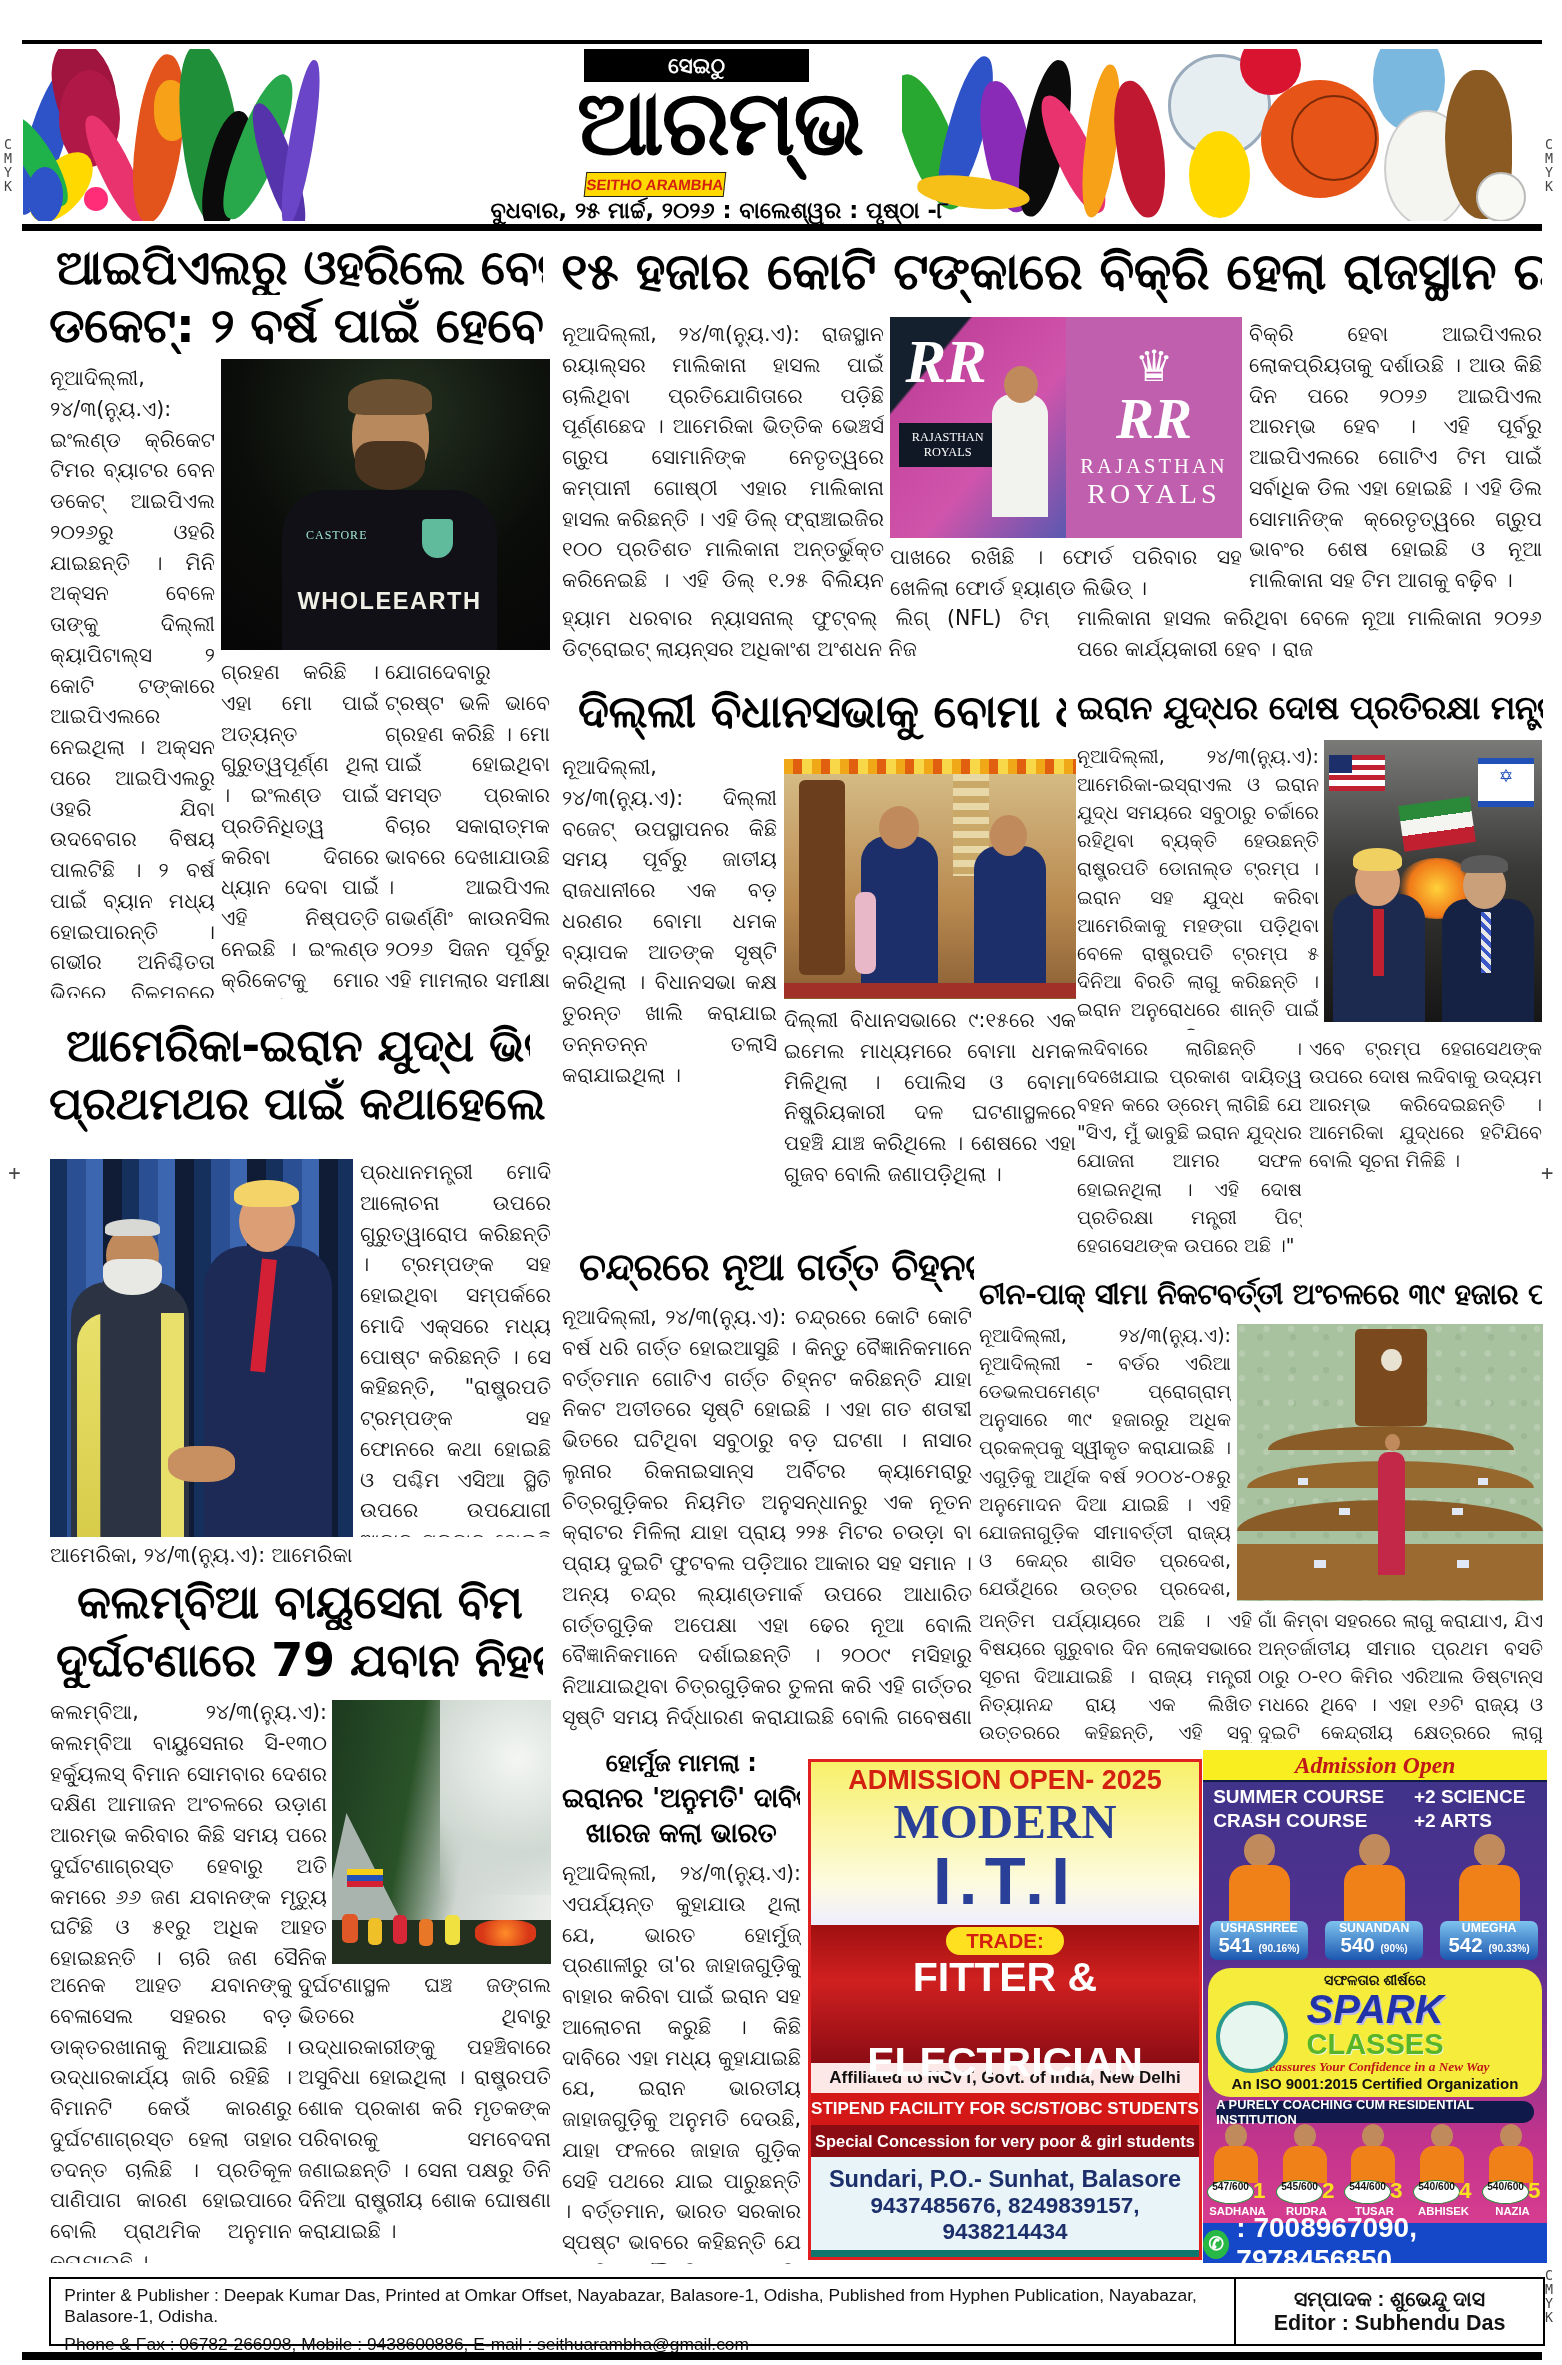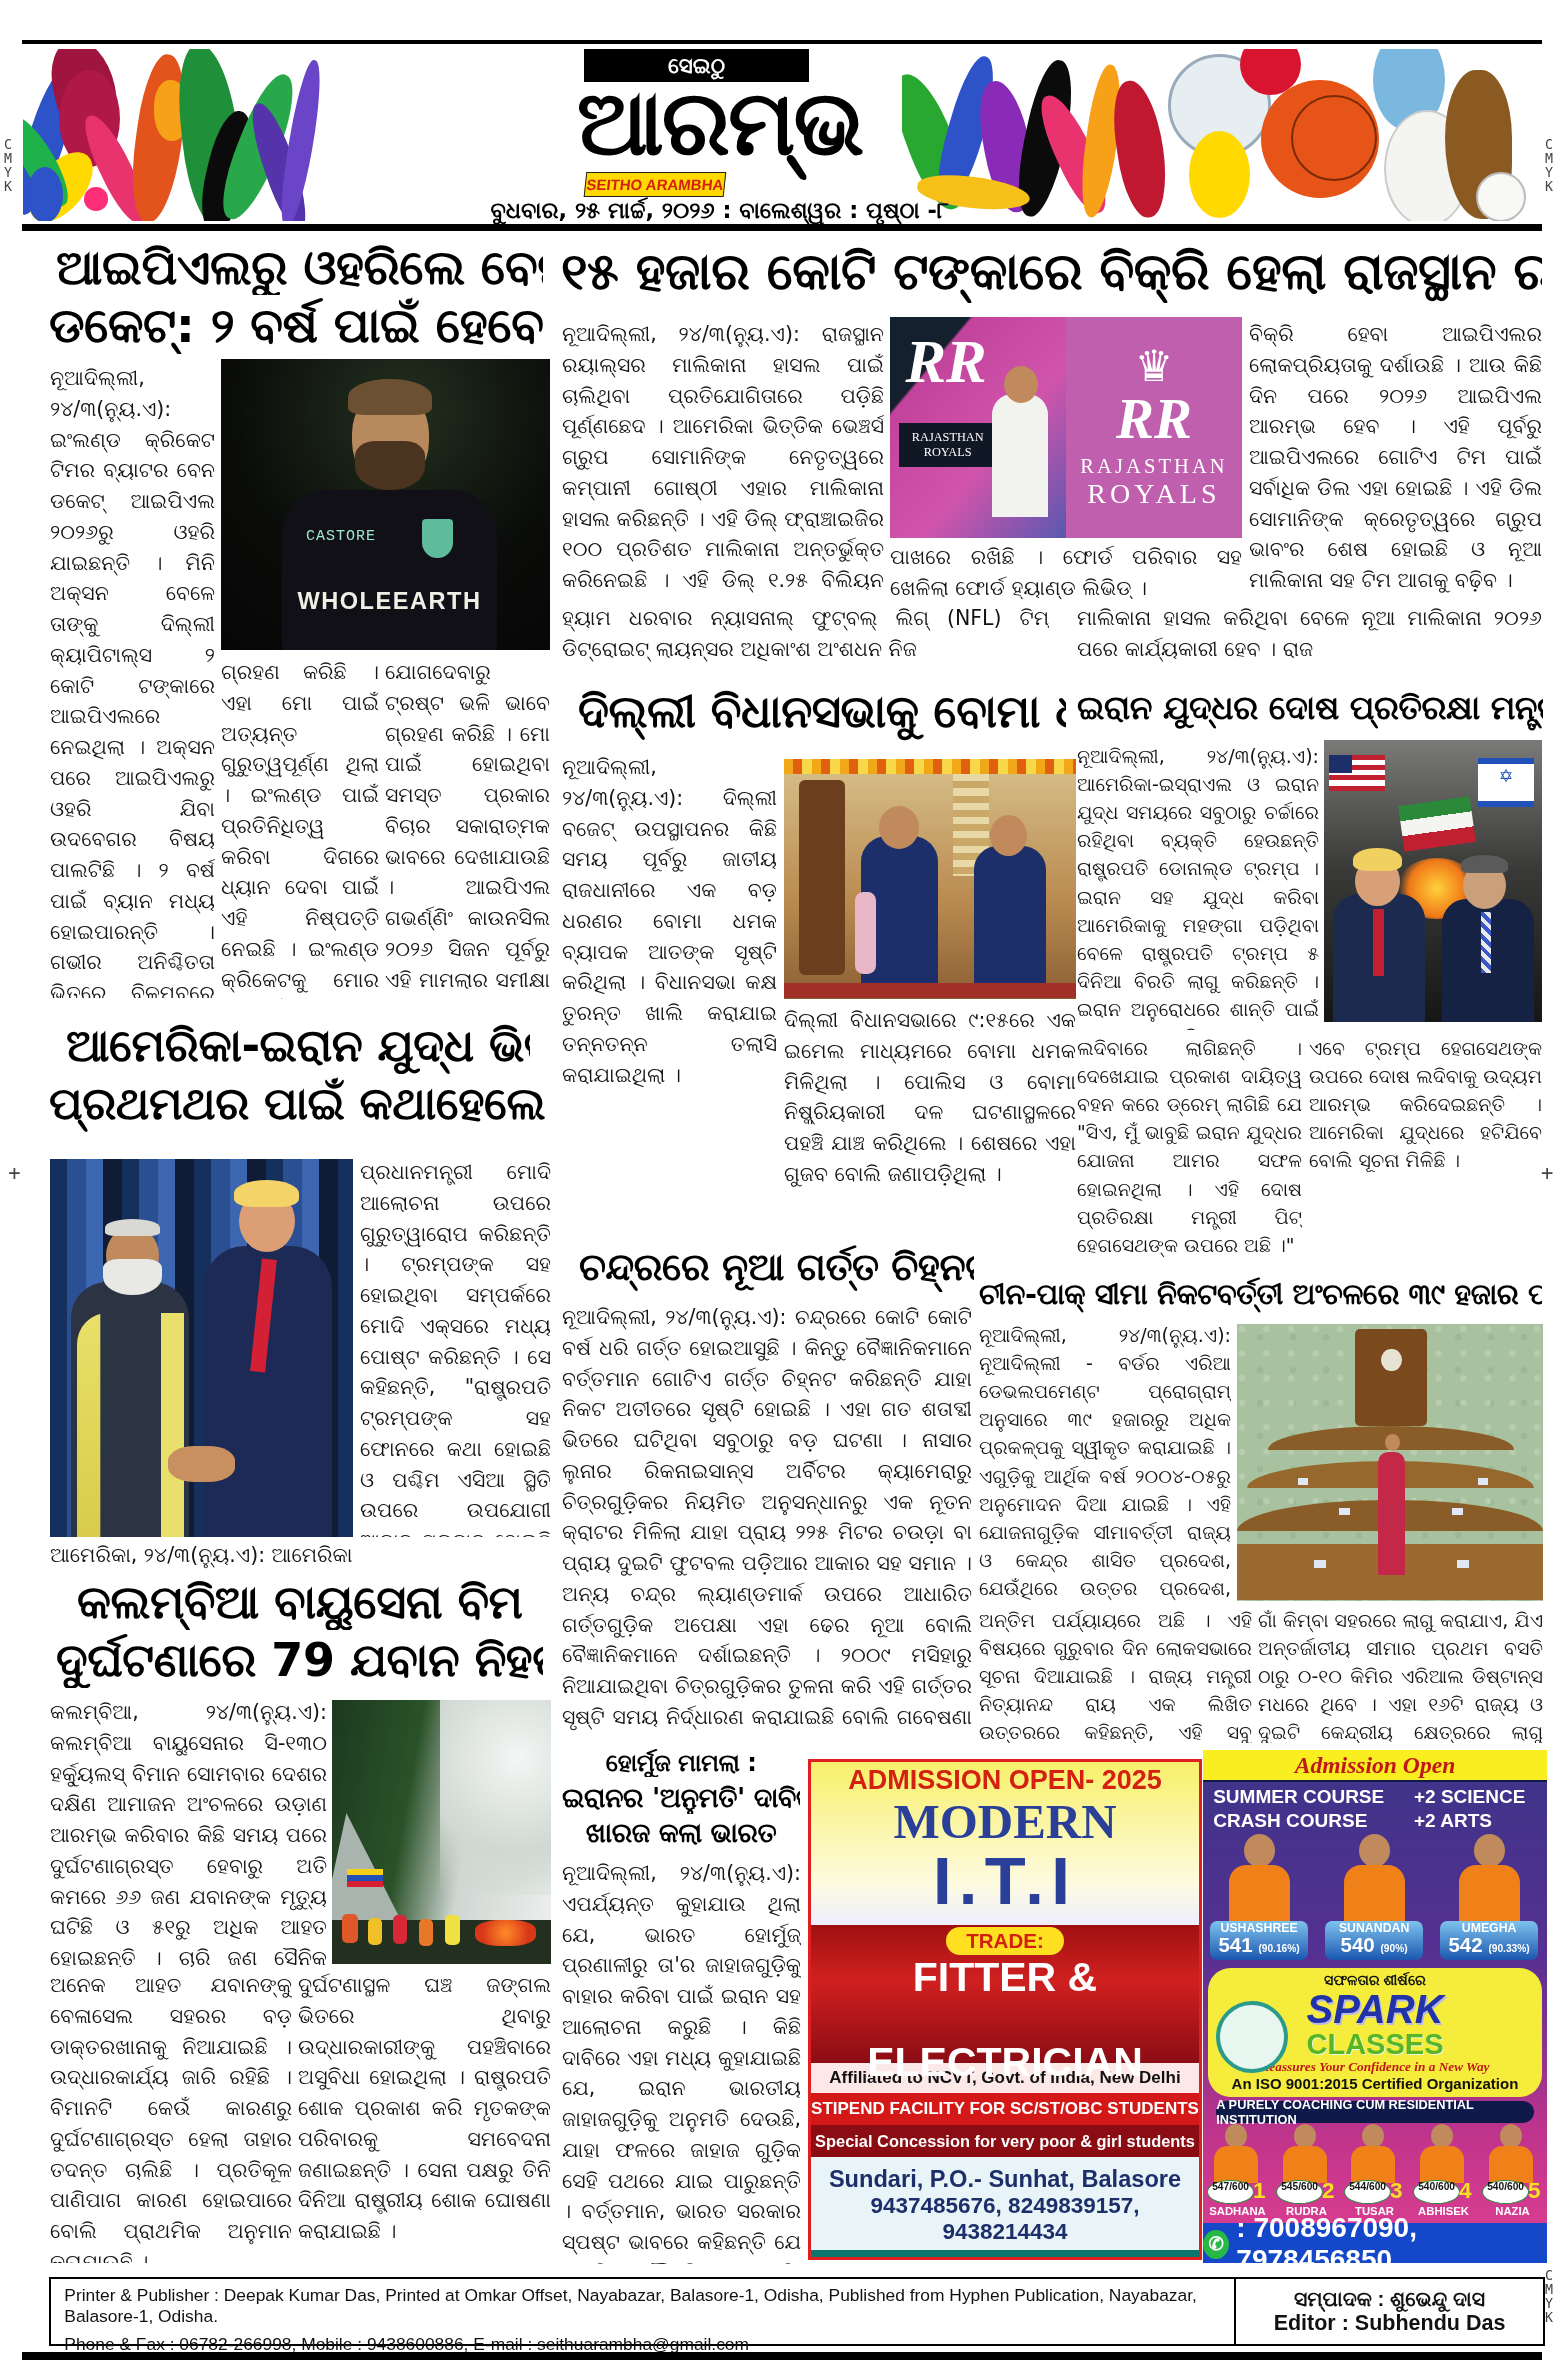--- a/index.html
+++ b/index.html
@@ -85,21 +85,21 @@
   <div class="abs hl" style="left:56px;top:240px;width:487px;height:55px;font-size:48px;line-height:55px;">ଆଇପିଏଲରୁ ଓହରିଲେ ବେନ</div>
   <div class="abs hl" style="left:49px;top:297px;width:502px;height:57px;font-size:48px;line-height:57px;">ଡକେଟ୍: ୨ ବର୍ଷ ପାଇଁ ହେବେ ବ୍ୟାନ୍</div>
 
   <div class="abs bt" style="left:50px;top:363px;width:165px;height:635px;">ନୂଆଦିଲ୍ଲୀ, ୨୪/୩(ନ୍ୟୁ.ଏ): ଇଂଲଣ୍ଡ କ୍ରିକେଟ ଟିମର ବ୍ୟାଟର ବେନ ଡକେଟ୍ ଆଇପିଏଲ ୨୦୨୬ରୁ ଓହରି ଯାଇଛନ୍ତି । ମିନି ଅକ୍ସନ ବେଳେ ତାଙ୍କୁ ଦିଲ୍ଲୀ କ୍ୟାପିଟାଲ୍ସ ୨ କୋଟି ଟଙ୍କାରେ ଆଇପିଏଲରେ ନେଇଥିଲା । ଅକ୍ସନ ପରେ ଆଇପିଏଲରୁ ଓହରି ଯିବା ଉଦବେଗର ବିଷୟ ପାଲଟିଛି । ୨ ବର୍ଷ ପାଇଁ ବ୍ୟାନ ମଧ୍ୟ ହୋଇପାରନ୍ତି । ଗଭୀର ଅନିଶ୍ଚିତତା ଭିତରେ ବିଳମ୍ବରେ ସମ୍ଭବ ହୋଇଥିବା ନିଷ୍ପତ୍ତି ଆଗରୁ ଜଣାଇବାକୁ କହିଥିଲେ, "ଆଇପିଏଲରେ ଖେଳିବା ଭଲି ଅଭିଜ୍ଞତା ଅନ୍ୟ କିଛି ନୁହେଁ ।" ଏ ସମ୍ପର୍କରେ ଟିମ୍ ପକ୍ଷରୁ ସୂଚନା ଦିଆଯାଇଛି ।</div>
 
   <div class="photo" style="left:221px;top:359px;width:329px;height:291px;background:radial-gradient(circle at 55% 18%,#23301f 0%,#0b0d0a 55%,#060606 100%);">
     <div class="abs" style="left:131px;top:31px;width:77px;height:95px;background:#b9895e;border-radius:46%;"></div>
     <div class="abs" style="left:127px;top:19.5px;width:84px;height:36px;background:#6b5132;border-radius:50% 50% 20% 20%;"></div>
     <div class="abs" style="left:134px;top:82px;width:70px;height:49px;background:#4a3420;border-radius:30% 30% 48% 48%;"></div>
     <div class="abs" style="left:61px;top:131px;width:215px;height:164px;background:#101016;border-radius:46px 46px 0 0;"></div>
-    <div class="abs" style="left:85px;top:169px;width:46px;height:20.5px;color:#9fe8cf;font-size:15px;letter-spacing:1px;text-align:right;font-family:Liberation Mono, monospace;">CASTORE</div>
+    <div class="abs" style="left:85px;top:169px;width:46px;height:20.5px;color:#9fe8cf;font-size:12px;letter-spacing:1px;text-align:right;font-family:Liberation Serif, serif;">CASTORE</div>
     <div class="abs" style="left:201px;top:160px;width:31px;height:39px;background:#6fd8b4;border-radius:4.1px 4.1px 15.4px 15.4px;opacity:.85;"></div>
     <div class="abs" style="left:61px;top:229px;width:215px;height:31px;color:#efefe6;font-size:23.6px;font-weight:bold;text-align:center;letter-spacing:1.5px;font-family:'Liberation Sans',sans-serif;">WHOLEEARTH</div>
   </div>
 
   <div class="abs bt" style="left:221px;top:657px;width:158px;height:342px;">ଗ୍ରହଣ କରିଛି । ଏହା ମୋ ପାଇଁ ଅତ୍ୟନ୍ତ ଗୁରୁତ୍ୱପୂର୍ଣ୍ଣ ଥିଲା । ଇଂଲଣ୍ଡ ପାଇଁ ପ୍ରତିନିଧିତ୍ୱ କରିବା ଦିଗରେ ଧ୍ୟାନ ଦେବା ପାଇଁ ଏହି ନିଷ୍ପତ୍ତି ନେଇଛି । ଇଂଲଣ୍ଡ କ୍ରିକେଟକୁ ମୋର ସମ୍ପୂର୍ଣ୍ଣ ସମୟ ଦେବାକୁ ଚାହୁଁଛି ବୋଲି ଡକେଟ୍ କହିଛନ୍ତି । ଆଗାମୀ ୨ ବର୍ଷ ପାଇଁ ସେ ଆଇପିଏଲ ଠାରୁ ଦୂରରେ ରହିବେ ।</div>
   <div class="abs bt" style="left:385px;top:657px;width:165px;height:342px;">ଯୋଗଦେବାରୁ ଟ୍ରଷ୍ଟ ଭଳି ଭାବେ ଗ୍ରହଣ କରିଛି । ମୋ ପାଇଁ ହୋଇଥିବା ସମସ୍ତ ପ୍ରକାର ବିଚାର ସକାରାତ୍ମକ ଭାବରେ ଦେଖାଯାଉଛି ।  ଆଇପିଏଲ ଗଭର୍ଣ୍ଣିଂ କାଉନସିଲ ୨୦୨୬ ସିଜନ ପୂର୍ବରୁ ଏହି ମାମଲାର ସମୀକ୍ଷା କରିବ ଓ ନିଷ୍ପତ୍ତି ନେବ ବୋଲି ବିଶ୍ୱସ୍ତ ସୂତ୍ରରୁ ଜଣାଯାଇଛି ।</div>
 
   <div class="abs hl" style="left:561px;top:241px;width:981px;height:62px;font-size:51px;line-height:62px;">୧୫ ହଜାର କୋଟି ଟଙ୍କାରେ ବିକ୍ରି ହେଲା ରାଜସ୍ଥାନ ରୟାଲ୍ସ</div>
 
   <div class="abs bt" style="left:562px;top:319px;width:322px;height:281px;">ନୂଆଦିଲ୍ଲୀ, ୨୪/୩(ନ୍ୟୁ.ଏ): ରାଜସ୍ଥାନ ରୟାଲ୍ସର ମାଲିକାନା ହାସଲ ପାଇଁ ଚାଲିଥିବା ପ୍ରତିଯୋଗିତାରେ ପଡ଼ିଛି ପୂର୍ଣ୍ଣଛେଦ । ଆମେରିକା ଭିତ୍ତିକ ଭେଞ୍ଚର୍ସ ଗ୍ରୁପ ସୋମାନିଙ୍କ ନେତୃତ୍ୱରେ କମ୍ପାନୀ ଗୋଷ୍ଠୀ ଏହାର ମାଲିକାନା ହାସଲ କରିଛନ୍ତି । ଏହି ଡିଲ୍ ଫ୍ରାଞ୍ଚାଇଜିର ୧୦୦ ପ୍ରତିଶତ ମାଲିକାନା ଅନ୍ତର୍ଭୁକ୍ତ କରିନେଇଛି । ଏହି ଡିଲ୍ ୧.୨୫ ବିଲିୟନ ଡଲାର (ପ୍ରାୟ ୧୫,୨୧୮ କୋଟି ଟଙ୍କା)ରେ ହୋଇଛି ।</div>

